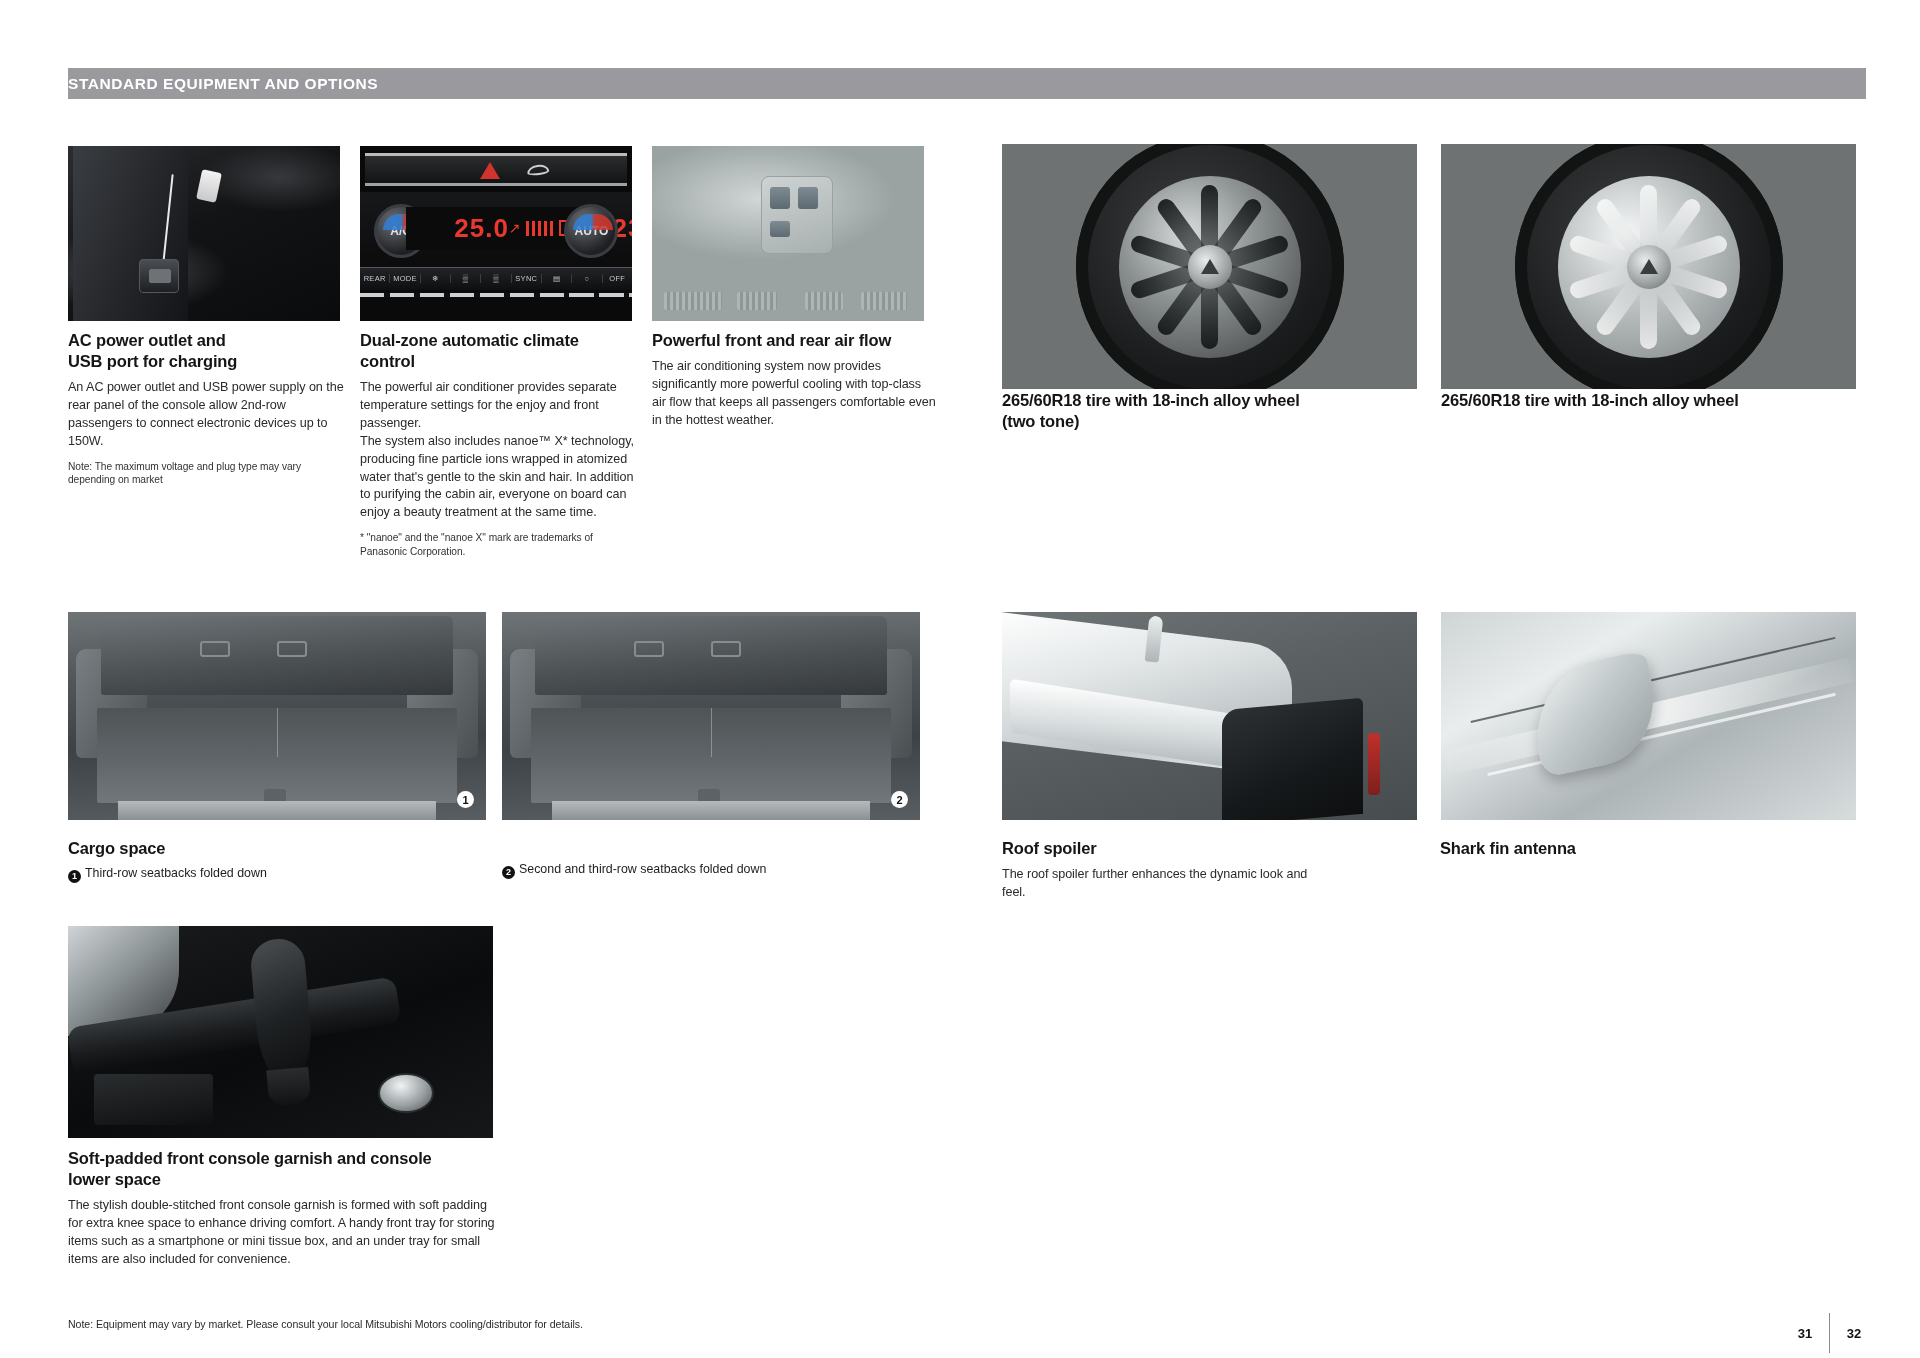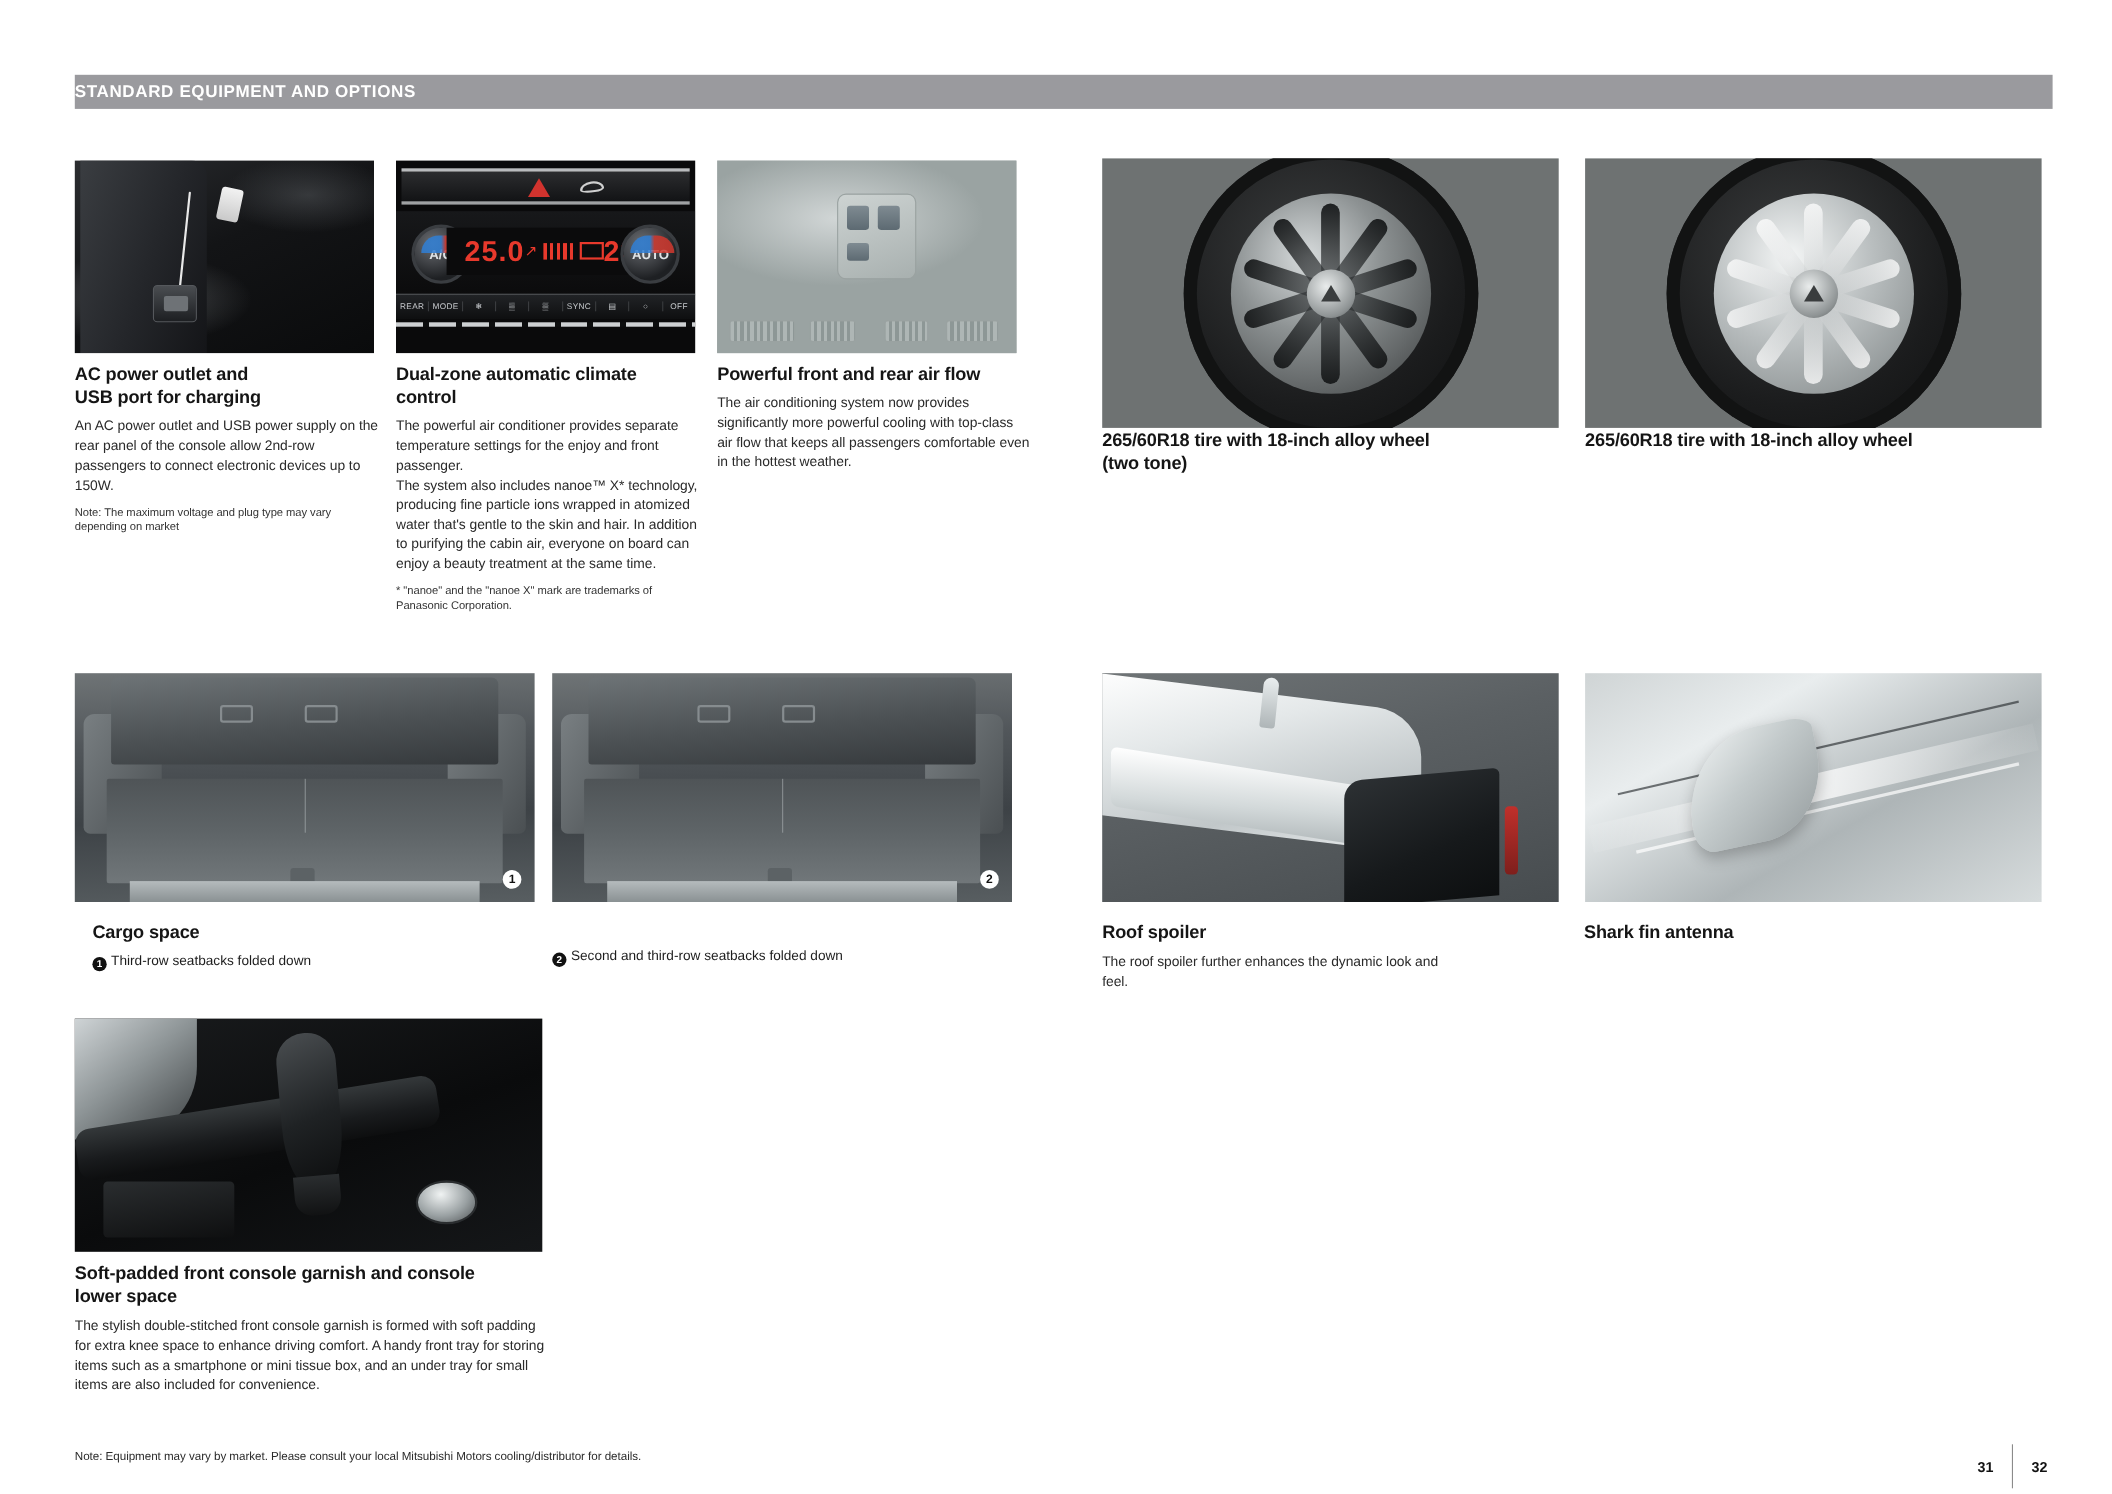--- a/index.html
+++ b/index.html
@@ -118,21 +118,21 @@
     content: ""; position: absolute; left: 6px; top: 7px;
     width: 40px; height: 16px; border-radius: 20px 20px 0 0;
     background: linear-gradient(90deg, #2f7fd6 0%, #2f7fd6 45%, #d1382e 55%, #d1382e 100%);
     opacity: .85;
   }
   .cc-display {
     position: absolute; left: 17%; top: 20%; width: 66%; height: 56%;
     background: #0b0b0c; display: flex; align-items: center; justify-content: space-between;
     padding: 0 16px;
   }
-  .cc-temp { color: #e8392c; font-size: 26px; font-weight: bold; letter-spacing: 1px; }
+  .cc-temp { color: #e8392c; font-size: 26px; font-weight: bold; letter-spacing: 1px; margin-left: 32px; }
   .cc-mid { display: flex; align-items: center; gap: 5px; }
   .cc-mid .bars { width: 28px; height: 15px;
     background: repeating-linear-gradient(90deg, #e8392c 0 3px, transparent 3px 6px); }
   .cc-mid .arrow { color: #e8392c; font-size: 14px; }
   .cc-mid .box { width: 22px; height: 16px; border: 2px solid #e8392c; }
   .cc-buttons {
     position: absolute; left: 0; bottom: 18%; width: 100%; height: 13%;
     display: flex; align-items: center;
     background: linear-gradient(180deg, #212326, #0e0f10);
     border-top: 1px solid #55585b;
@@ -573,21 +573,21 @@
     <div class="taillight"></div>
   </div>
 
   <div class="img photo-shark" style="left:1441px; top:612px; width:415px; height:208px;">
     <div class="hilite"></div>
     <div class="crease c1"></div>
     <div class="crease c2"></div>
     <div class="fin"></div>
   </div>
 
-  <div class="block" style="left:84px; top:838px; width:420px;">
+  <div class="block" style="left:68px; top:838px; width:420px;">
     <h3 class="title">Cargo space</h3>
     <div class="cargo-sub">
       <span class="numdot">1</span>
       <span>Third-row seatbacks folded down</span>
     </div>
   </div>
 
   <div class="block" style="left:502px; top:862px; width:430px;">
     <div class="cargo-sub">
       <span class="numdot">2</span>

